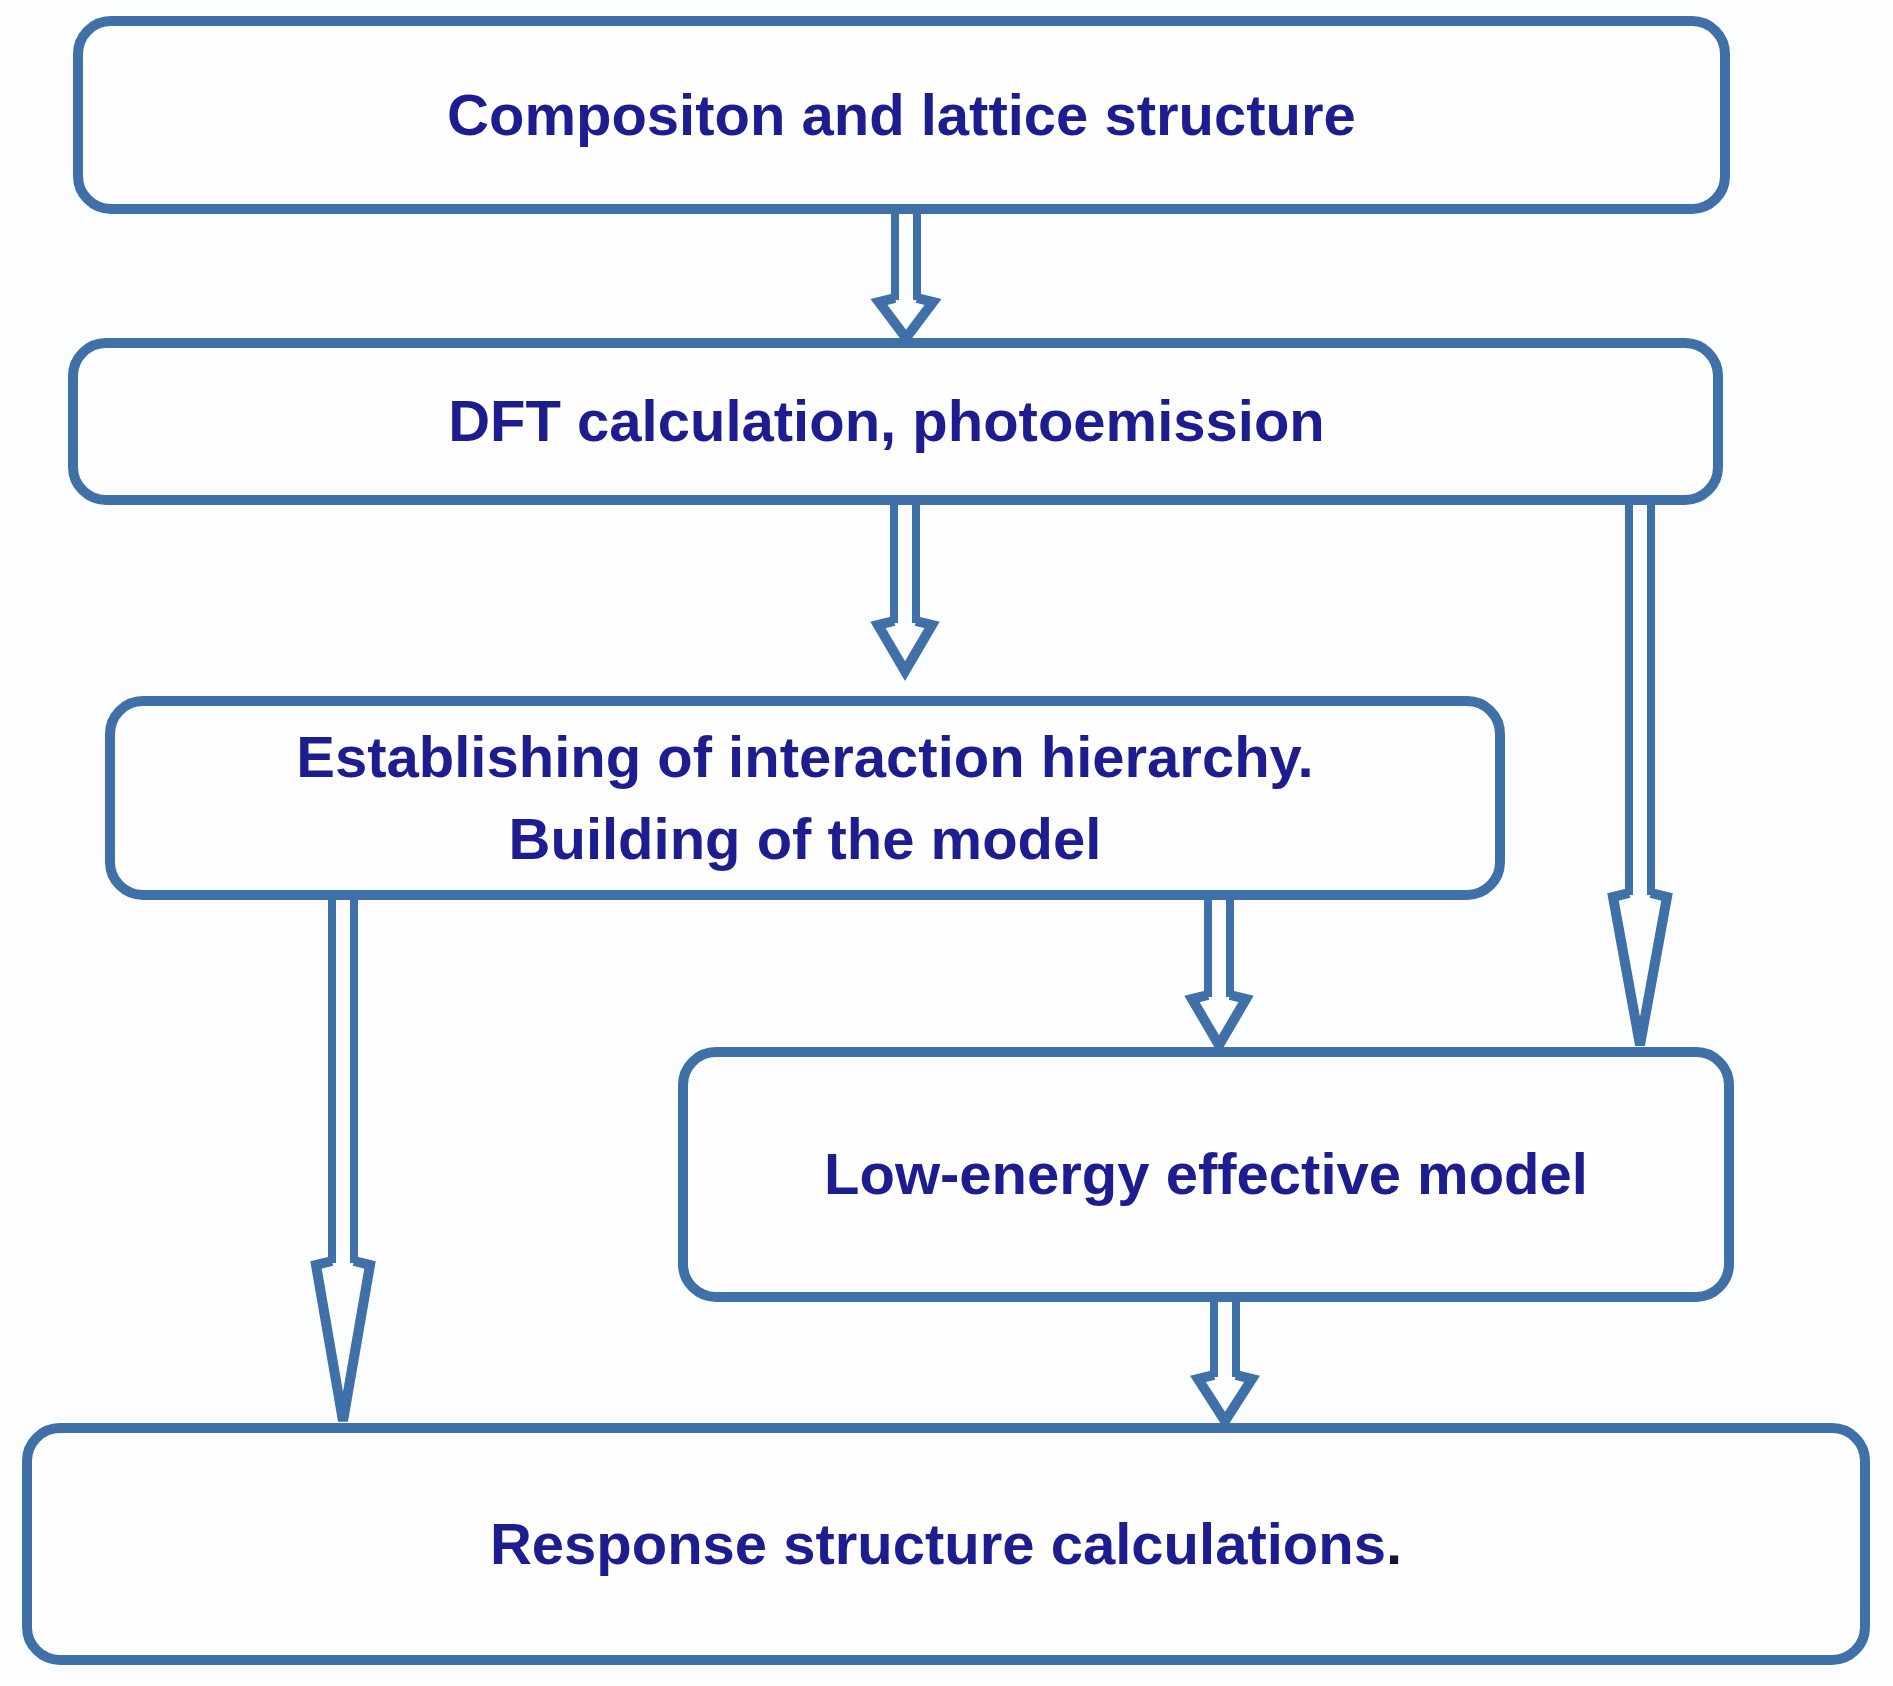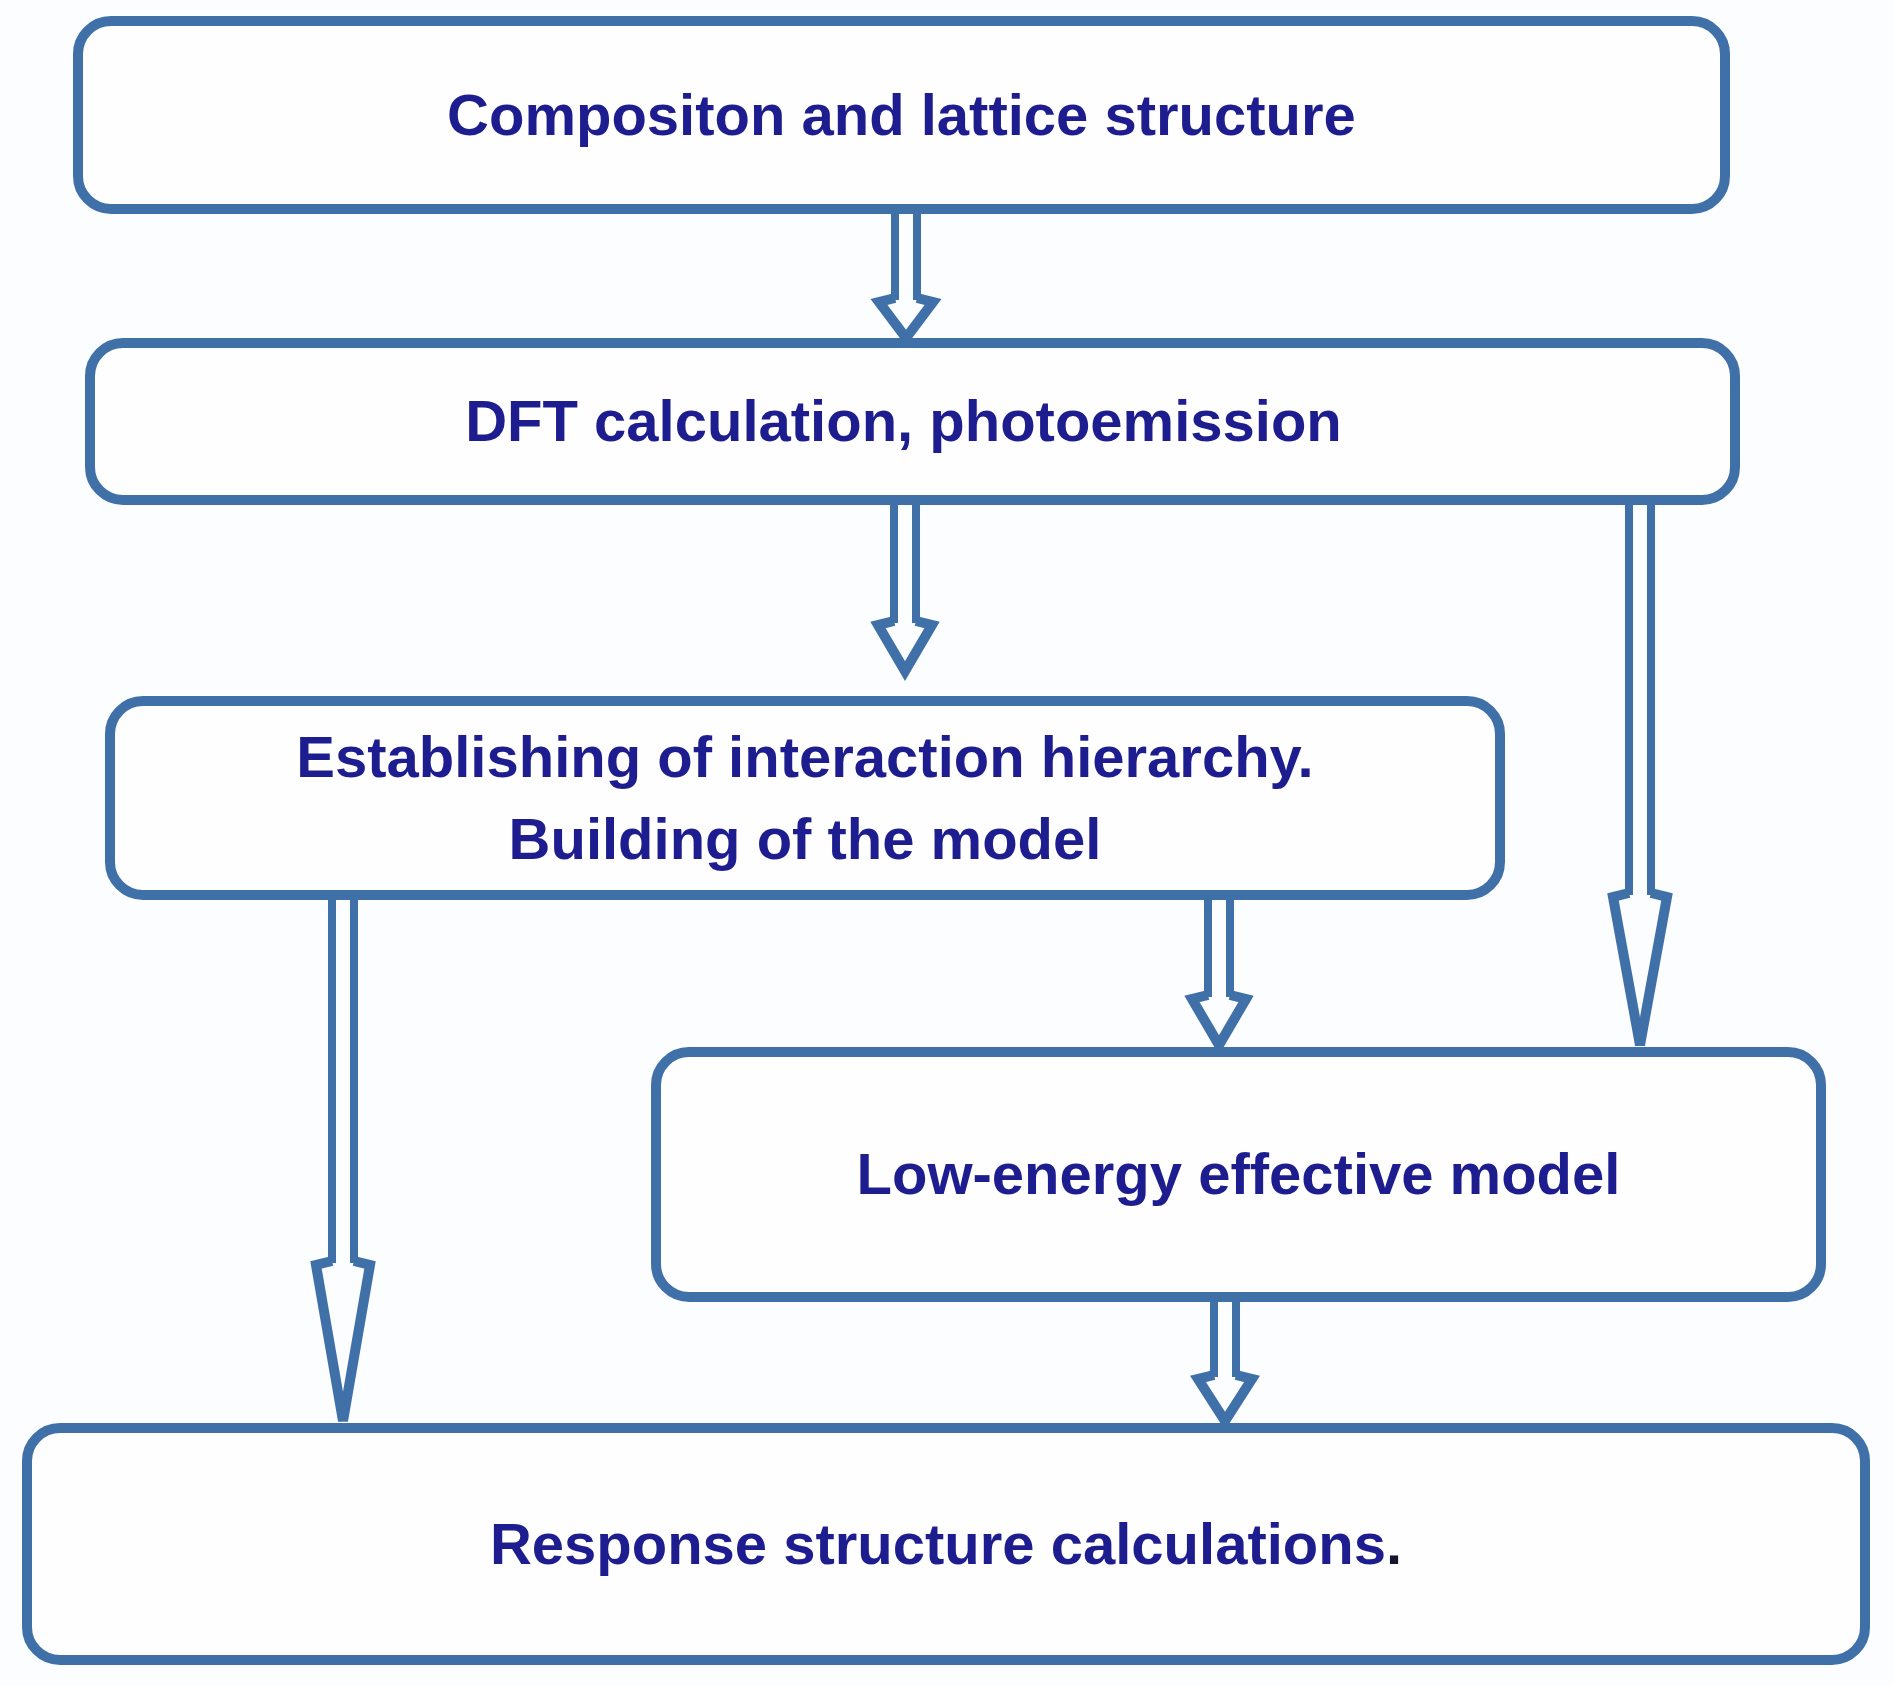--- a/index.html
+++ b/index.html
@@ -43,23 +43,23 @@
     font-weight: bold;
     font-size: 58px;
     line-height: 1.42;
     color: var(--text-color);
     padding: 0 24px;
   }
   .node-line { display: block; white-space: nowrap; }
   .trailing-period { color: var(--trailing-period-color); }
 
   #node-composition      { left: 73px;  top: 16px;   width: 1657px; height: 198px; }
-  #node-dft              { left: 85px;  top: 338px;  width: 1655px; height: 167px; padding-left: 6px; }
+  #node-dft              { left: 68px;  top: 338px;  width: 1655px; height: 167px; padding-left: 6px; }
   #node-hierarchy        { left: 105px; top: 696px;  width: 1400px; height: 204px; }
-  #node-low-energy-model { left: 651px; top: 1047px; width: 1175px; height: 255px; }
+  #node-low-energy-model { left: 678px; top: 1047px; width: 1056px; height: 255px; }
   #node-interpretation   { left: 22px;  top: 1423px; width: 1848px; height: 242px; }
 
   .arrow-shaft { stroke: currentColor; stroke-width: 8; fill: none; }
   .arrow-head  { stroke: currentColor; stroke-width: 10; fill: none; stroke-linejoin: miter; }
 </style>
 </head>
 <body>
 
 <div class="canvas">
 

